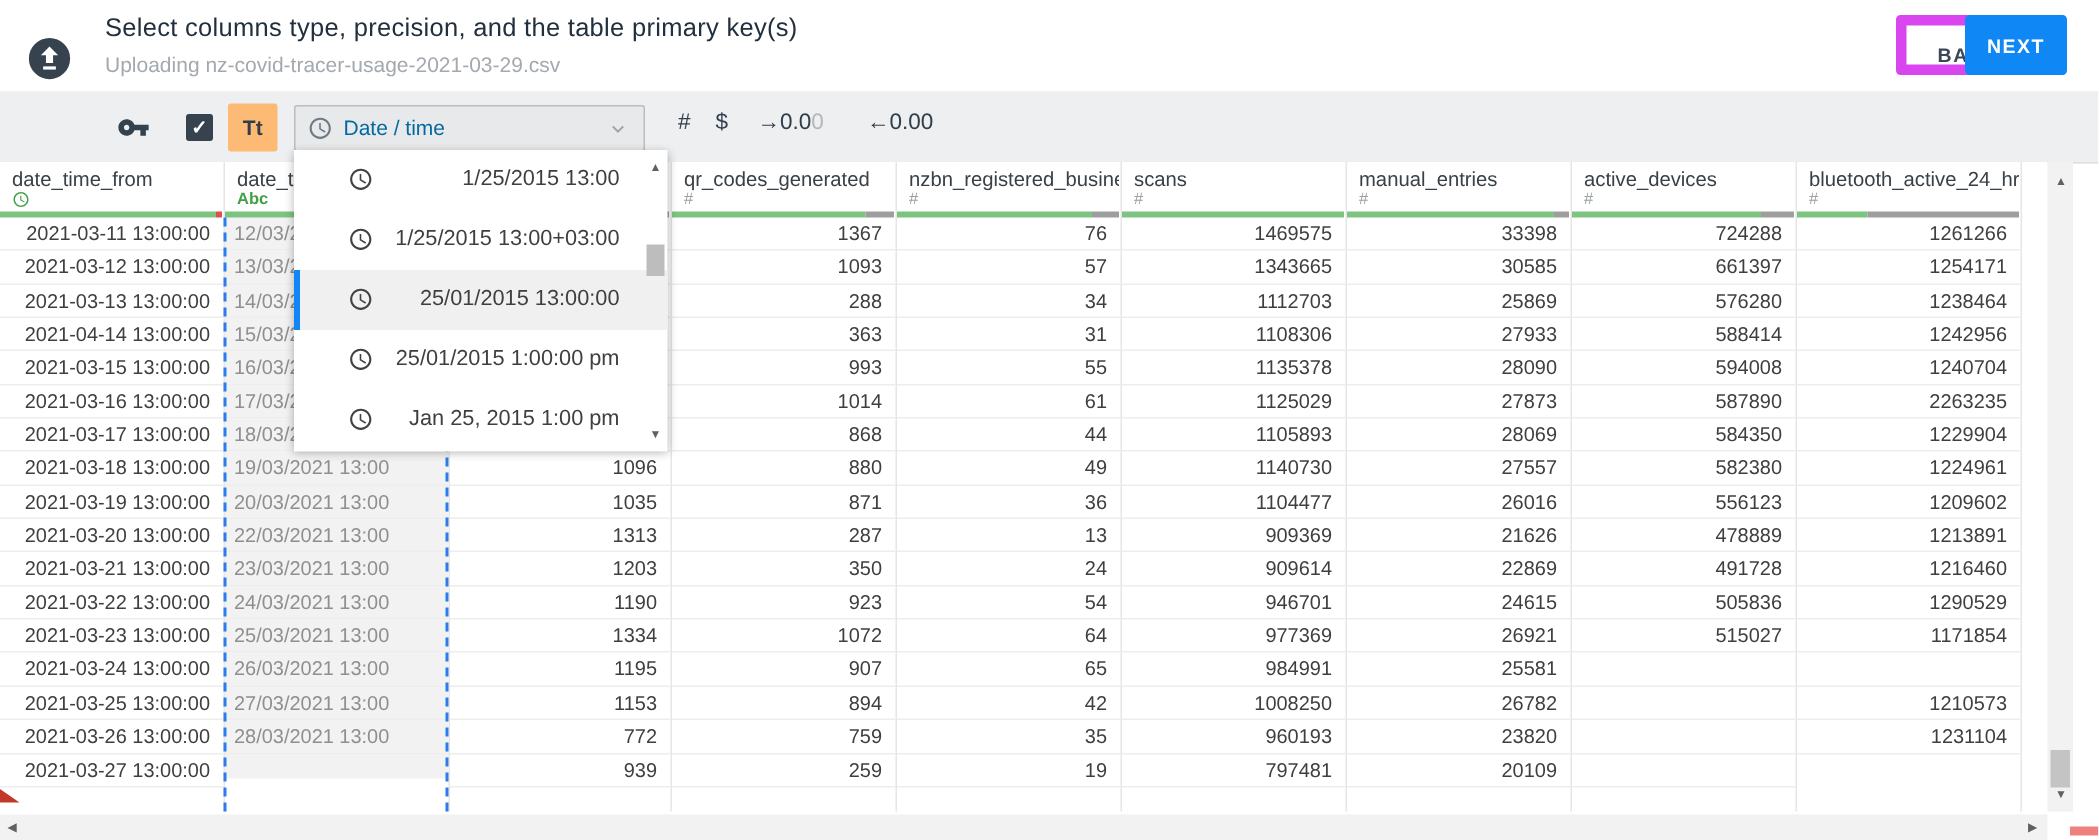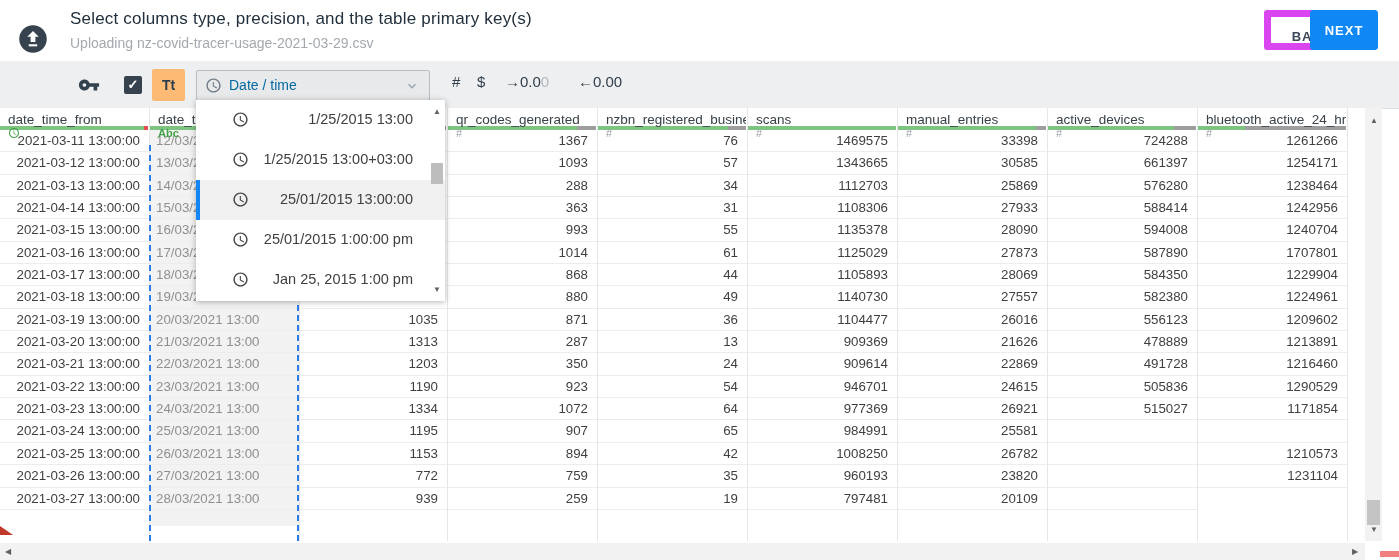--- a/index.html
+++ b/index.html
@@ -26,21 +26,21 @@
   .sel-box{position:absolute;left:196px;top:9px;width:234px;height:31px;box-sizing:border-box;
            background:#e7e9eb;border:1px solid #b8bec4;border-radius:2px;cursor:pointer;}
   .sel-box .ck{position:absolute;left:8px;top:6px;width:17px;height:17px;}
   .sel-box .val{position:absolute;left:32px;top:6px;font-size:14px;color:#0369a1;}
   .sel-box .chev{position:absolute;right:10px;top:8px;width:14px;height:14px;}
   .titem{position:absolute;top:12px;font-size:15px;color:#313e4b;cursor:pointer;white-space:nowrap;}
   .faded{color:#b3b8bd;}
   
   #grid{position:absolute;left:0;top:108px;width:1365px;height:433px;background:#fff;}
   .col{position:absolute;top:0;height:433px;box-sizing:border-box;border-right:1px solid #e6e6e6;background:#fff;}
-  .colhead{position:relative;height:18px;}
+  .colhead{position:relative;height:33px;}
   .colname{position:absolute;left:8px;top:4px;font-size:13.5px;color:#394147;white-space:nowrap;overflow:hidden;max-width:140px;}
   .colglyph{position:absolute;left:8px;top:19px;height:13px;}
   .colglyph.abc{font-size:11px;color:#43a047;font-weight:bold;}
   .colglyph.hash{font-size:11px;color:#9aa0a5;}
   .qbar{height:4px;display:flex;margin-right:1px;}
   .qbar span{display:block;height:4px;}
   .cell{height:22.35px;box-sizing:border-box;border-bottom:1px solid #ededed;
         font-size:13.3px;color:#3f3f3f;line-height:21px;white-space:nowrap;overflow:hidden;}
   .cell.ar{text-align:right;padding-right:9px;}
   .cell.al{text-align:left;padding-left:6px;}
@@ -118,21 +118,21 @@
         </div>
         <div class="qbar">
           <span style="width: 32%; background: rgb(124, 196, 127);"></span>
           <span style="width: 68%; background: rgb(158, 158, 158);"></span>
         </div>
         <div class="cell ar">1261266</div>
         <div class="cell ar">1254171</div>
         <div class="cell ar">1238464</div>
         <div class="cell ar">1242956</div>
         <div class="cell ar">1240704</div>
-        <div class="cell ar">1707801</div>
+        <div class="cell ar">2263235</div>
         <div class="cell ar">1229904</div>
         <div class="cell ar">1224961</div>
         <div class="cell ar">1209602</div>
         <div class="cell ar">1213891</div>
         <div class="cell ar">1216460</div>
         <div class="cell ar">1290529</div>
         <div class="cell ar">1171854</div>
         <div class="cell ar"></div>
         <div class="cell ar">1210573</div>
         <div class="cell ar">1231104</div>
@@ -315,21 +315,20 @@
         </div>
         <div class="cell al">12/03/2021 13:00</div>
         <div class="cell al">13/03/2021 13:00</div>
         <div class="cell al">14/03/2021 13:00</div>
         <div class="cell al">15/03/2021 13:00</div>
         <div class="cell al">16/03/2021 13:00</div>
         <div class="cell al">17/03/2021 13:00</div>
         <div class="cell al">18/03/2021 13:00</div>
         <div class="cell al">19/03/2021 13:00</div>
         <div class="cell al">20/03/2021 13:00</div>
-        <div class="cell al">21/03/2021 13:00</div>
         <div class="cell al">22/03/2021 13:00</div>
         <div class="cell al">23/03/2021 13:00</div>
         <div class="cell al">24/03/2021 13:00</div>
         <div class="cell al">25/03/2021 13:00</div>
         <div class="cell al">26/03/2021 13:00</div>
         <div class="cell al">27/03/2021 13:00</div>
         <div class="cell al">28/03/2021 13:00</div>
         <div class="cell filler al"></div>
       </div>
       <div class="col" style="left: 0px; width: 150px;">

